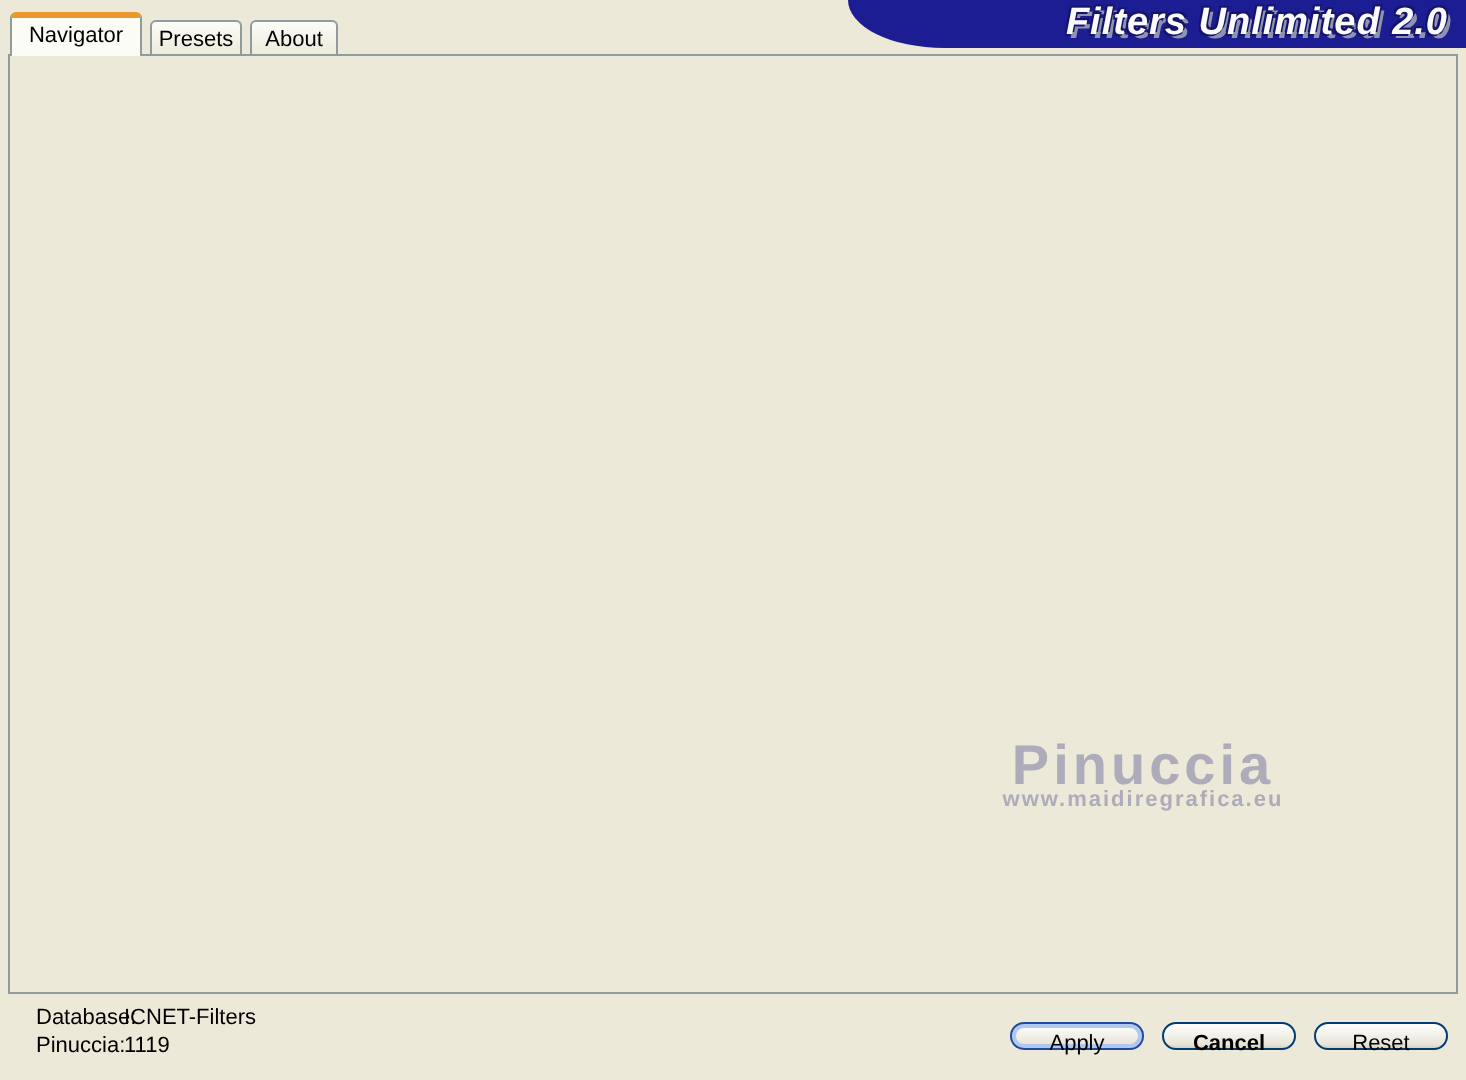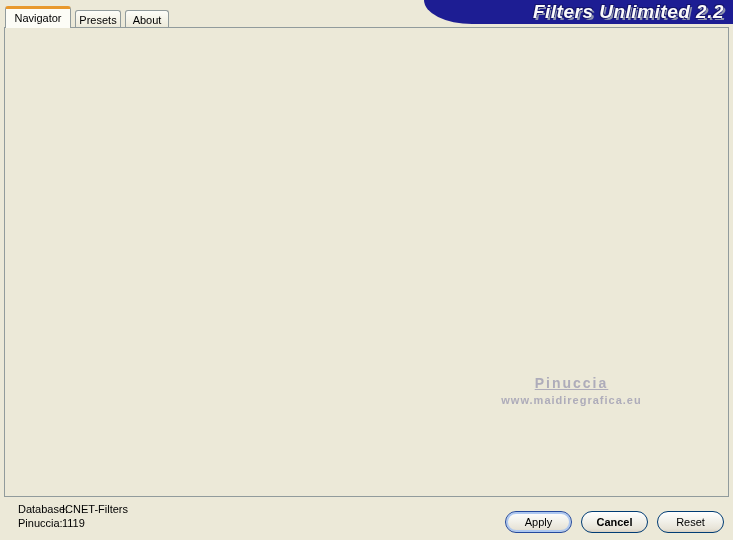--- a/index.html
+++ b/index.html
@@ -114,21 +114,21 @@
     border-left:8px solid transparent;border-right:8px solid transparent;
     border-bottom:9px solid var(--slider-thumb,#ddd6bc);
   }
   .slider-label{position:absolute;left:4px;top:1px;font-size:11px;}
   .slider-value{position:absolute;right:4px;top:1px;font-size:11px;}
 
   .watermark{
     position:absolute;left:0;top:341px;width:307px;text-align:center;
     color:var(--watermark-gray,#aeacba);pointer-events:none;z-index:5;
   }
-  .wm-name{font-size:14px;font-weight:bold;letter-spacing:2px;line-height:22px;text-decoration:underline;}
+  .wm-name{font-size:28px;font-weight:bold;letter-spacing:2px;line-height:22px;}
   .wm-site{font-size:11px;font-weight:bold;letter-spacing:1px;}
 
   
   .toolstrip{
     position:absolute;top:469px;height:24px;background:#ece9d8;
     border:1px solid;border-color:#fffef6 #cdc9bb #cdc9bb #fffef6;
   }
   .ts-left{left:8px;width:412px;}
   .ts-right{left:426px;width:299px;}
   .flatbtn{
@@ -142,37 +142,37 @@
   .ts-right .flatbtn:nth-child(2){left:236px;}
   .flatbtn u{text-decoration:underline;}
 
   
   .status{position:absolute;left:18px;top:502px;line-height:14px;}
   .status-row{display:flex;}
   .status-row .lbl{width:44px;}
 
   
   .xpbtn{
-    position:absolute;top:511px;width:67px;height:22px;
+    position:absolute;top:511px;width:67px;height:14px;
     background:linear-gradient(180deg,#ffffff,#f2f1ea 45%,#e7e3d7 85%,#d8d0c2);
     border:1px solid #003c74;border-radius:11px;
     font-family:"Liberation Sans",sans-serif;font-size:11px;color:#000;
     text-align:center;line-height:19px;cursor:default;
   }
   .btn-apply{left:505px;box-shadow:inset 0 0 0 2px #aec8f0;border-color:#23499e;}
   .btn-cancel{left:581px;font-weight:bold;}
   .btn-help{left:657px;}
 </style>
 </head>
 <body>
 
 <div class="dialog">
 
   <div class="banner">
-    <div class="banner-title">Filters Unlimited 2.2</div>
+    <div class="banner-title">Filters Unlimited 2.0</div>
   </div>
 
   <div class="tab tab-active">Navigator</div>
   <div class="tab tab-idle1">Presets</div>
   <div class="tab tab-idle2">About</div>
 
   <div class="tabpage"></div>
 
   <div class="listbox lb-left">
     <div class="cat-items" id="category-list">

